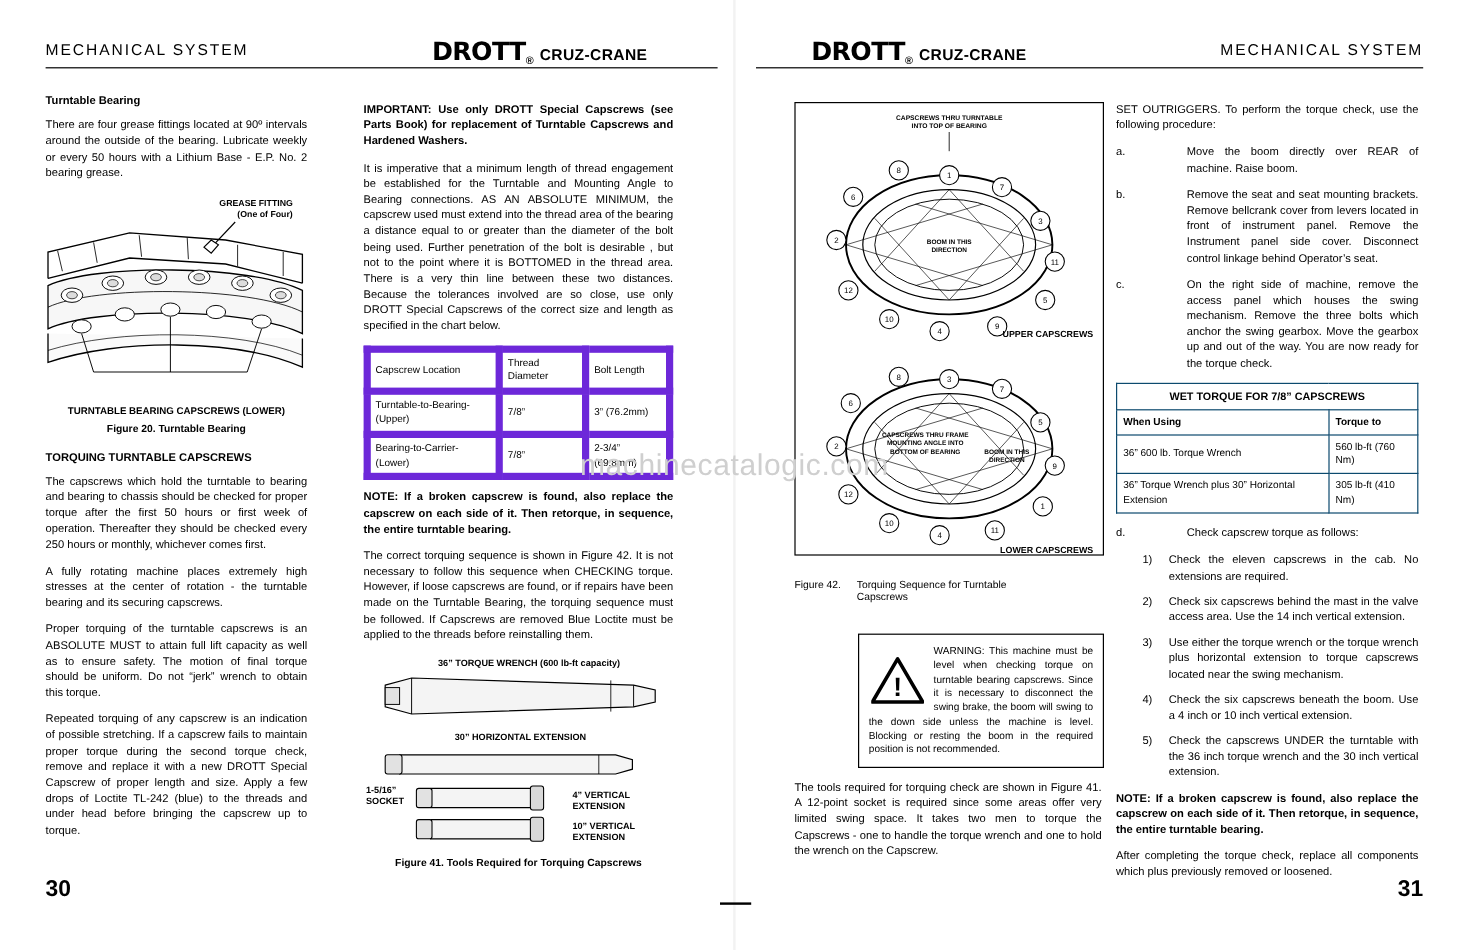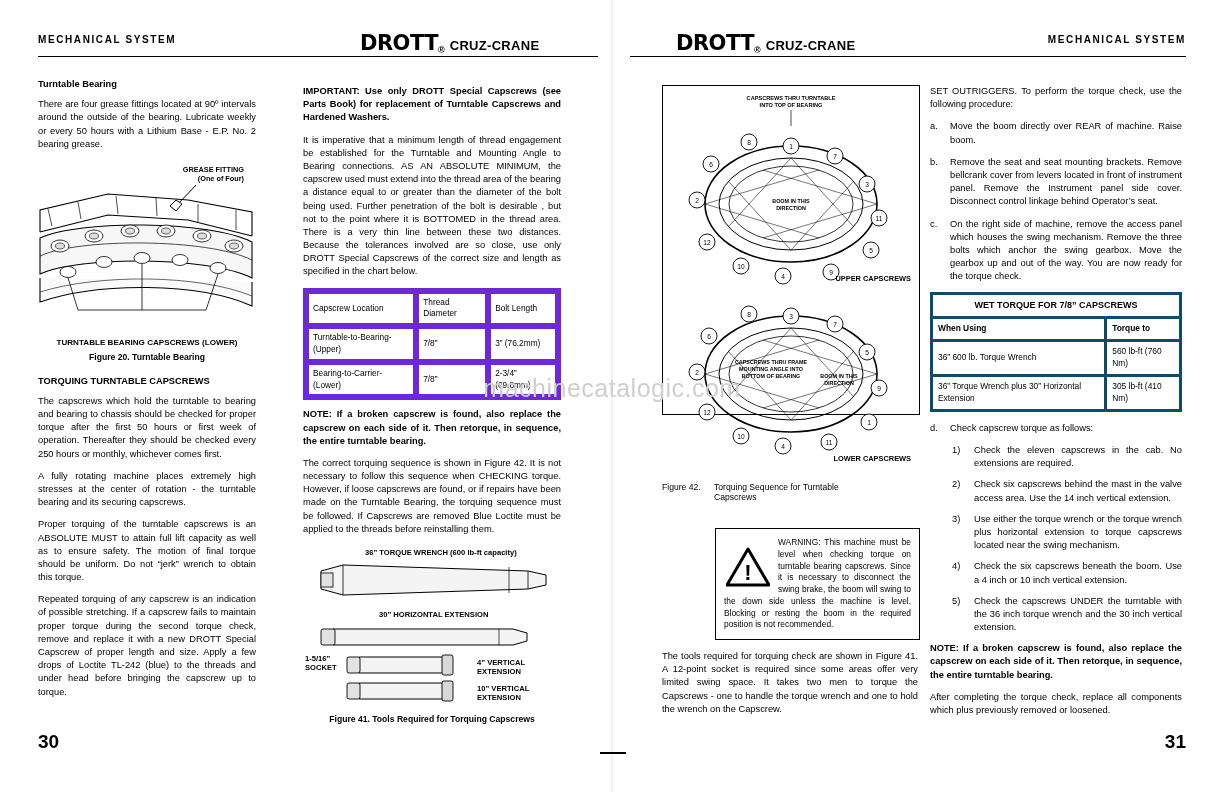--- a/index.html
+++ b/index.html
@@ -14,23 +14,23 @@
   .page {
     position: relative;
     width: 1224px;
     height: 792px;
     background: #fff;
   }
   
   .hdr {
     position: absolute;
     top: 34px;
-    font-weight: bold;
+    font-weight: normal;
     letter-spacing: 1.6px;
-    font-size: 10px;
+    font-size: 13px;
   }
   .hdr-left  { left: 38px; }
   .hdr-right { right: 38px; }
   .logo {
     position: absolute;
     top: 31px;
     font-weight: bold;
     white-space: nowrap;
   }
   .logo .drott {
@@ -124,49 +124,49 @@
     font-weight: normal;
   }
   table.cs th { font-weight: normal; }
   table.wt {
     border-collapse: collapse;
     width: 100%;
     font-size: 8.4px;
     margin: 7px 0 10px 0;
   }
   table.wt td, table.wt th {
-    border: 3px solid #0c4a6e;
+    border: 1px solid #0c4a6e;
     padding: 4px 5px;
     text-align: left;
   }
   table.wt .hdr-cell {
     text-align: center;
     font-weight: bold;
     font-size: 9px;
     padding: 4px;
   }
   table.wt th { font-weight: bold; }
 
   
   .li { display: flex; margin-bottom: 9px; }
   .li .mk { width: 20px; flex: 0 0 20px; }
-  .li .tx { flex: 1; text-align: justify; }
+  .li .tx { flex: 1; text-align: justify; margin-left: 39px; }
   .li2 { display: flex; margin-bottom: 8px; }
   .li2 .mk { width: 22px; flex: 0 0 22px; }
   .li2 .tx { flex: 1; text-align: justify; }
   .sublist { margin-left: 22px; }
 
   
   .fig41 { position: relative; width: 258px; height: 160px; margin-top: 6px; }
 
   
   .fig42box {
     position: absolute;
     left: 662px; top: 85px;
-    width: 258px; height: 330px;
+    width: 258px; height: 378px;
     border: 1px solid #000;
   }
   .fig42cap {
     position: absolute;
     left: 662px; top: 482px; width: 258px;
     font-size: 8.6px; font-weight: normal;
   }
   .fig42cap .row { display: flex; }
   .fig42cap .row .k { width: 52px; flex: 0 0 52px; }
   .fig42cap .row .v { flex: 1; display: flex; justify-content: space-between; }

